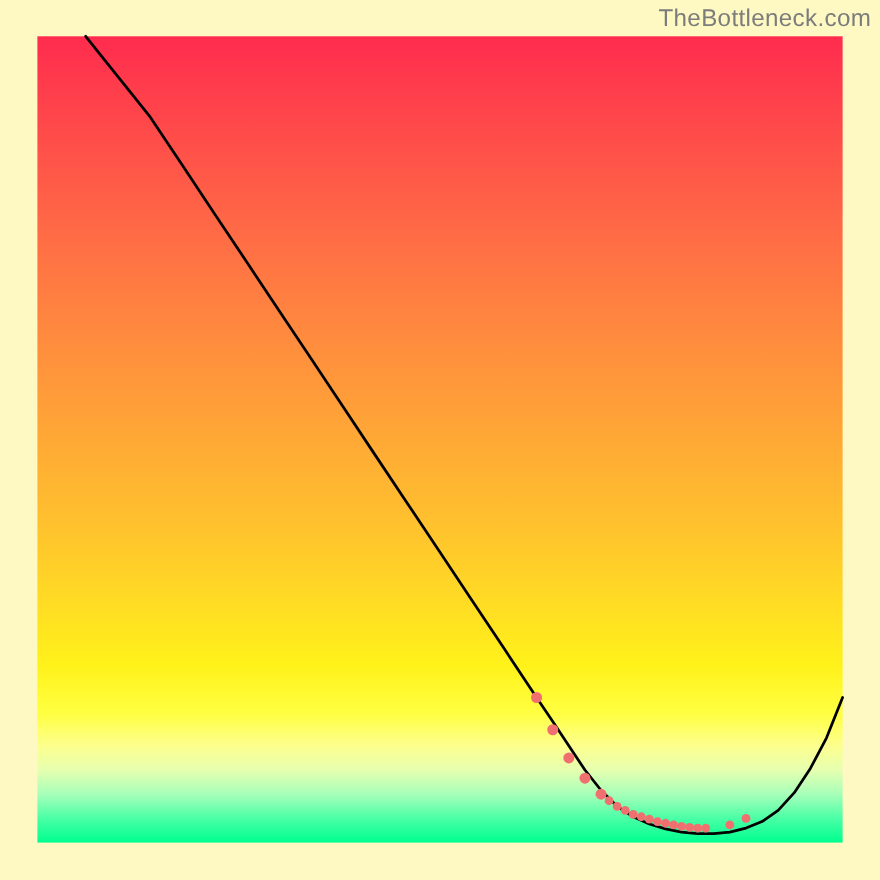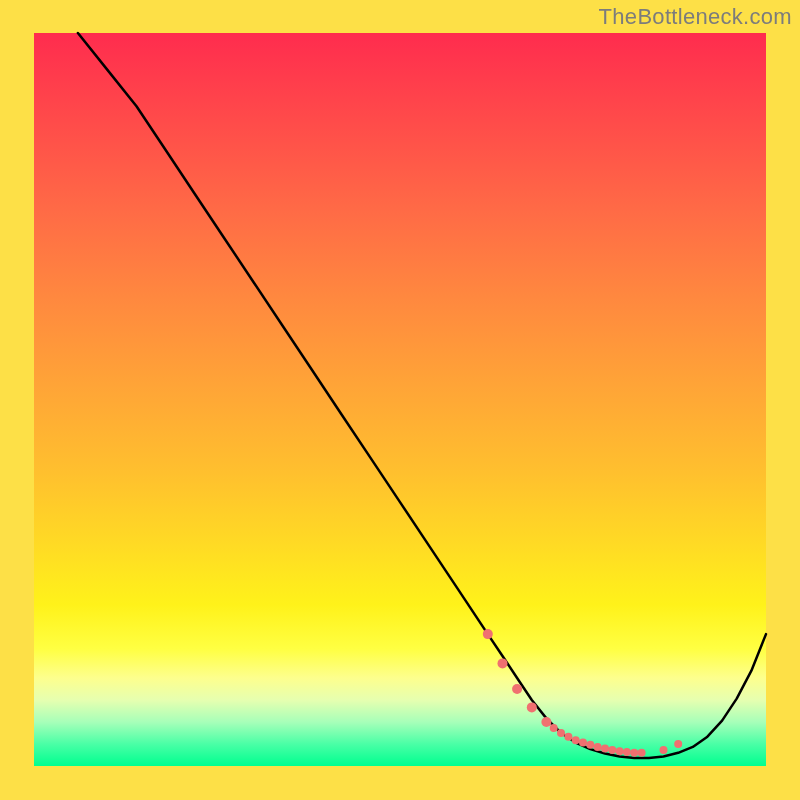--- a/index.html
+++ b/index.html
@@ -8,21 +8,21 @@
     width: 800px;
     height: 800px;
     overflow: hidden;
     background: #000;
     font-family: Arial, Helvetica, sans-serif;
   }
   .frame {
     position: relative;
     width: 800px;
     height: 800px;
-    background: #fde047;
+    background: #fef9c3;
   }
   .plot-bg {
     position: absolute;
     left: 34px;
     top: 33px;
     width: 732px;
     height: 733px;
     
     background: linear-gradient(
       to bottom,

